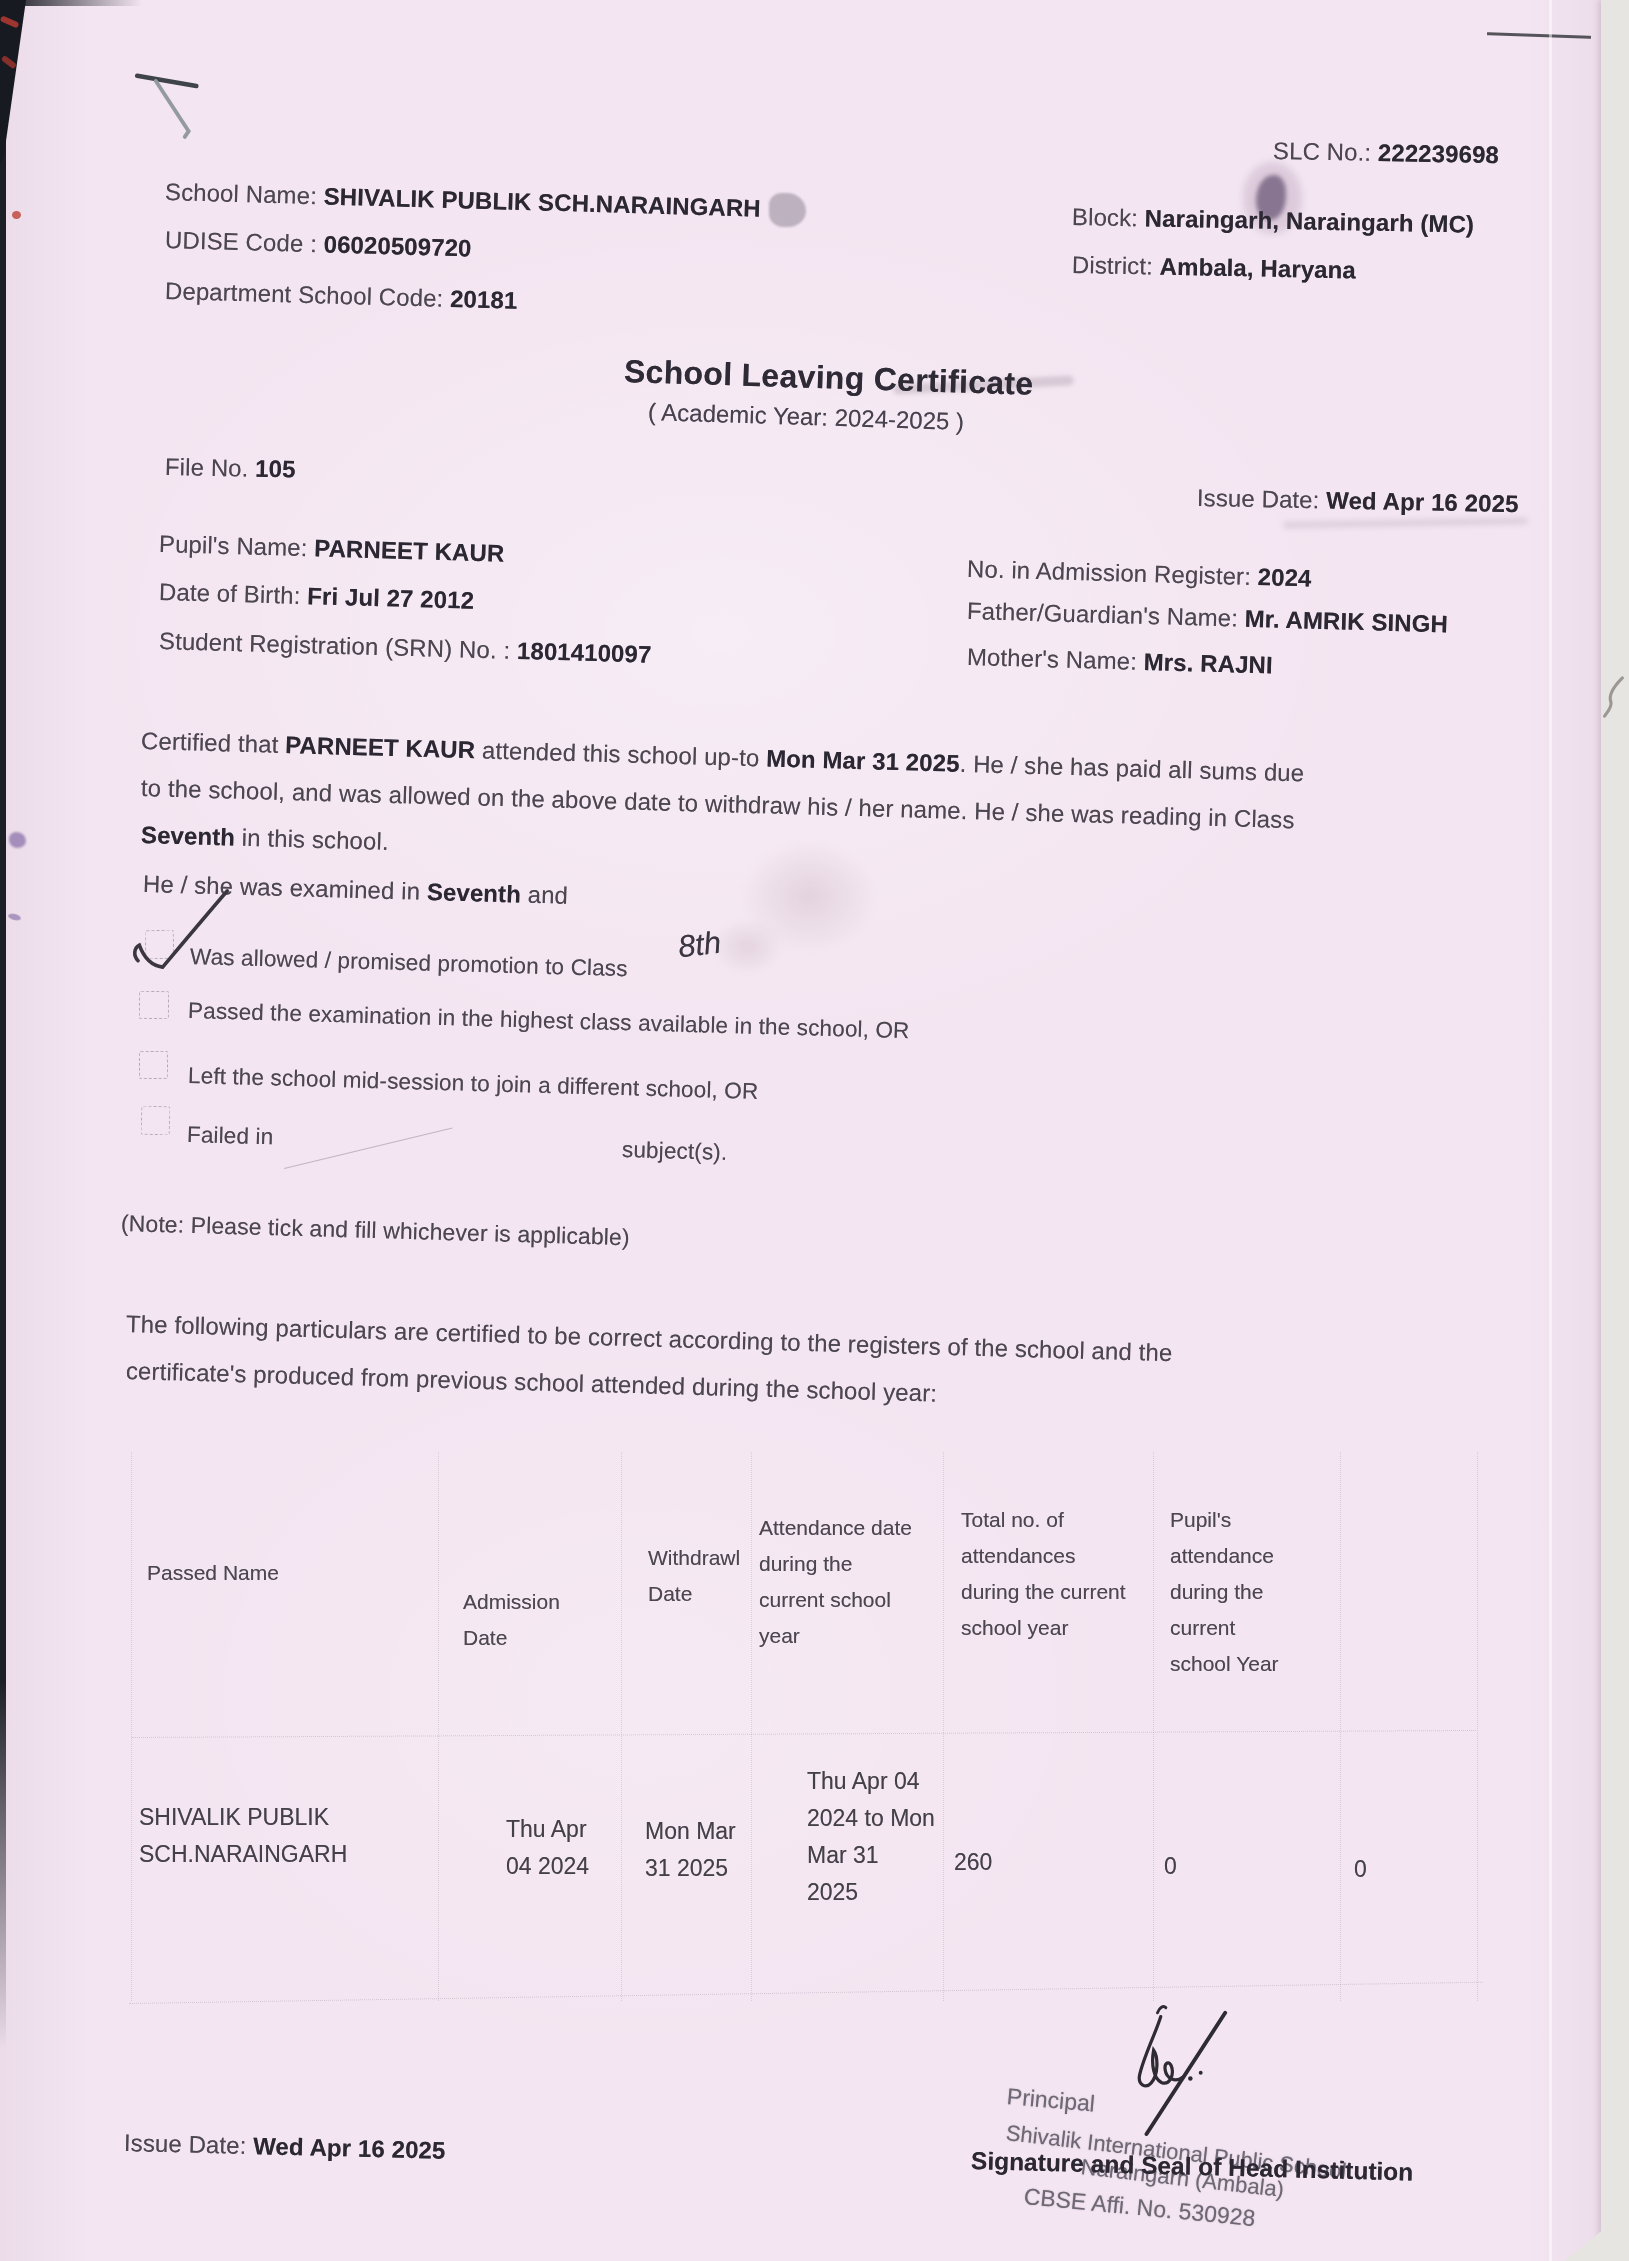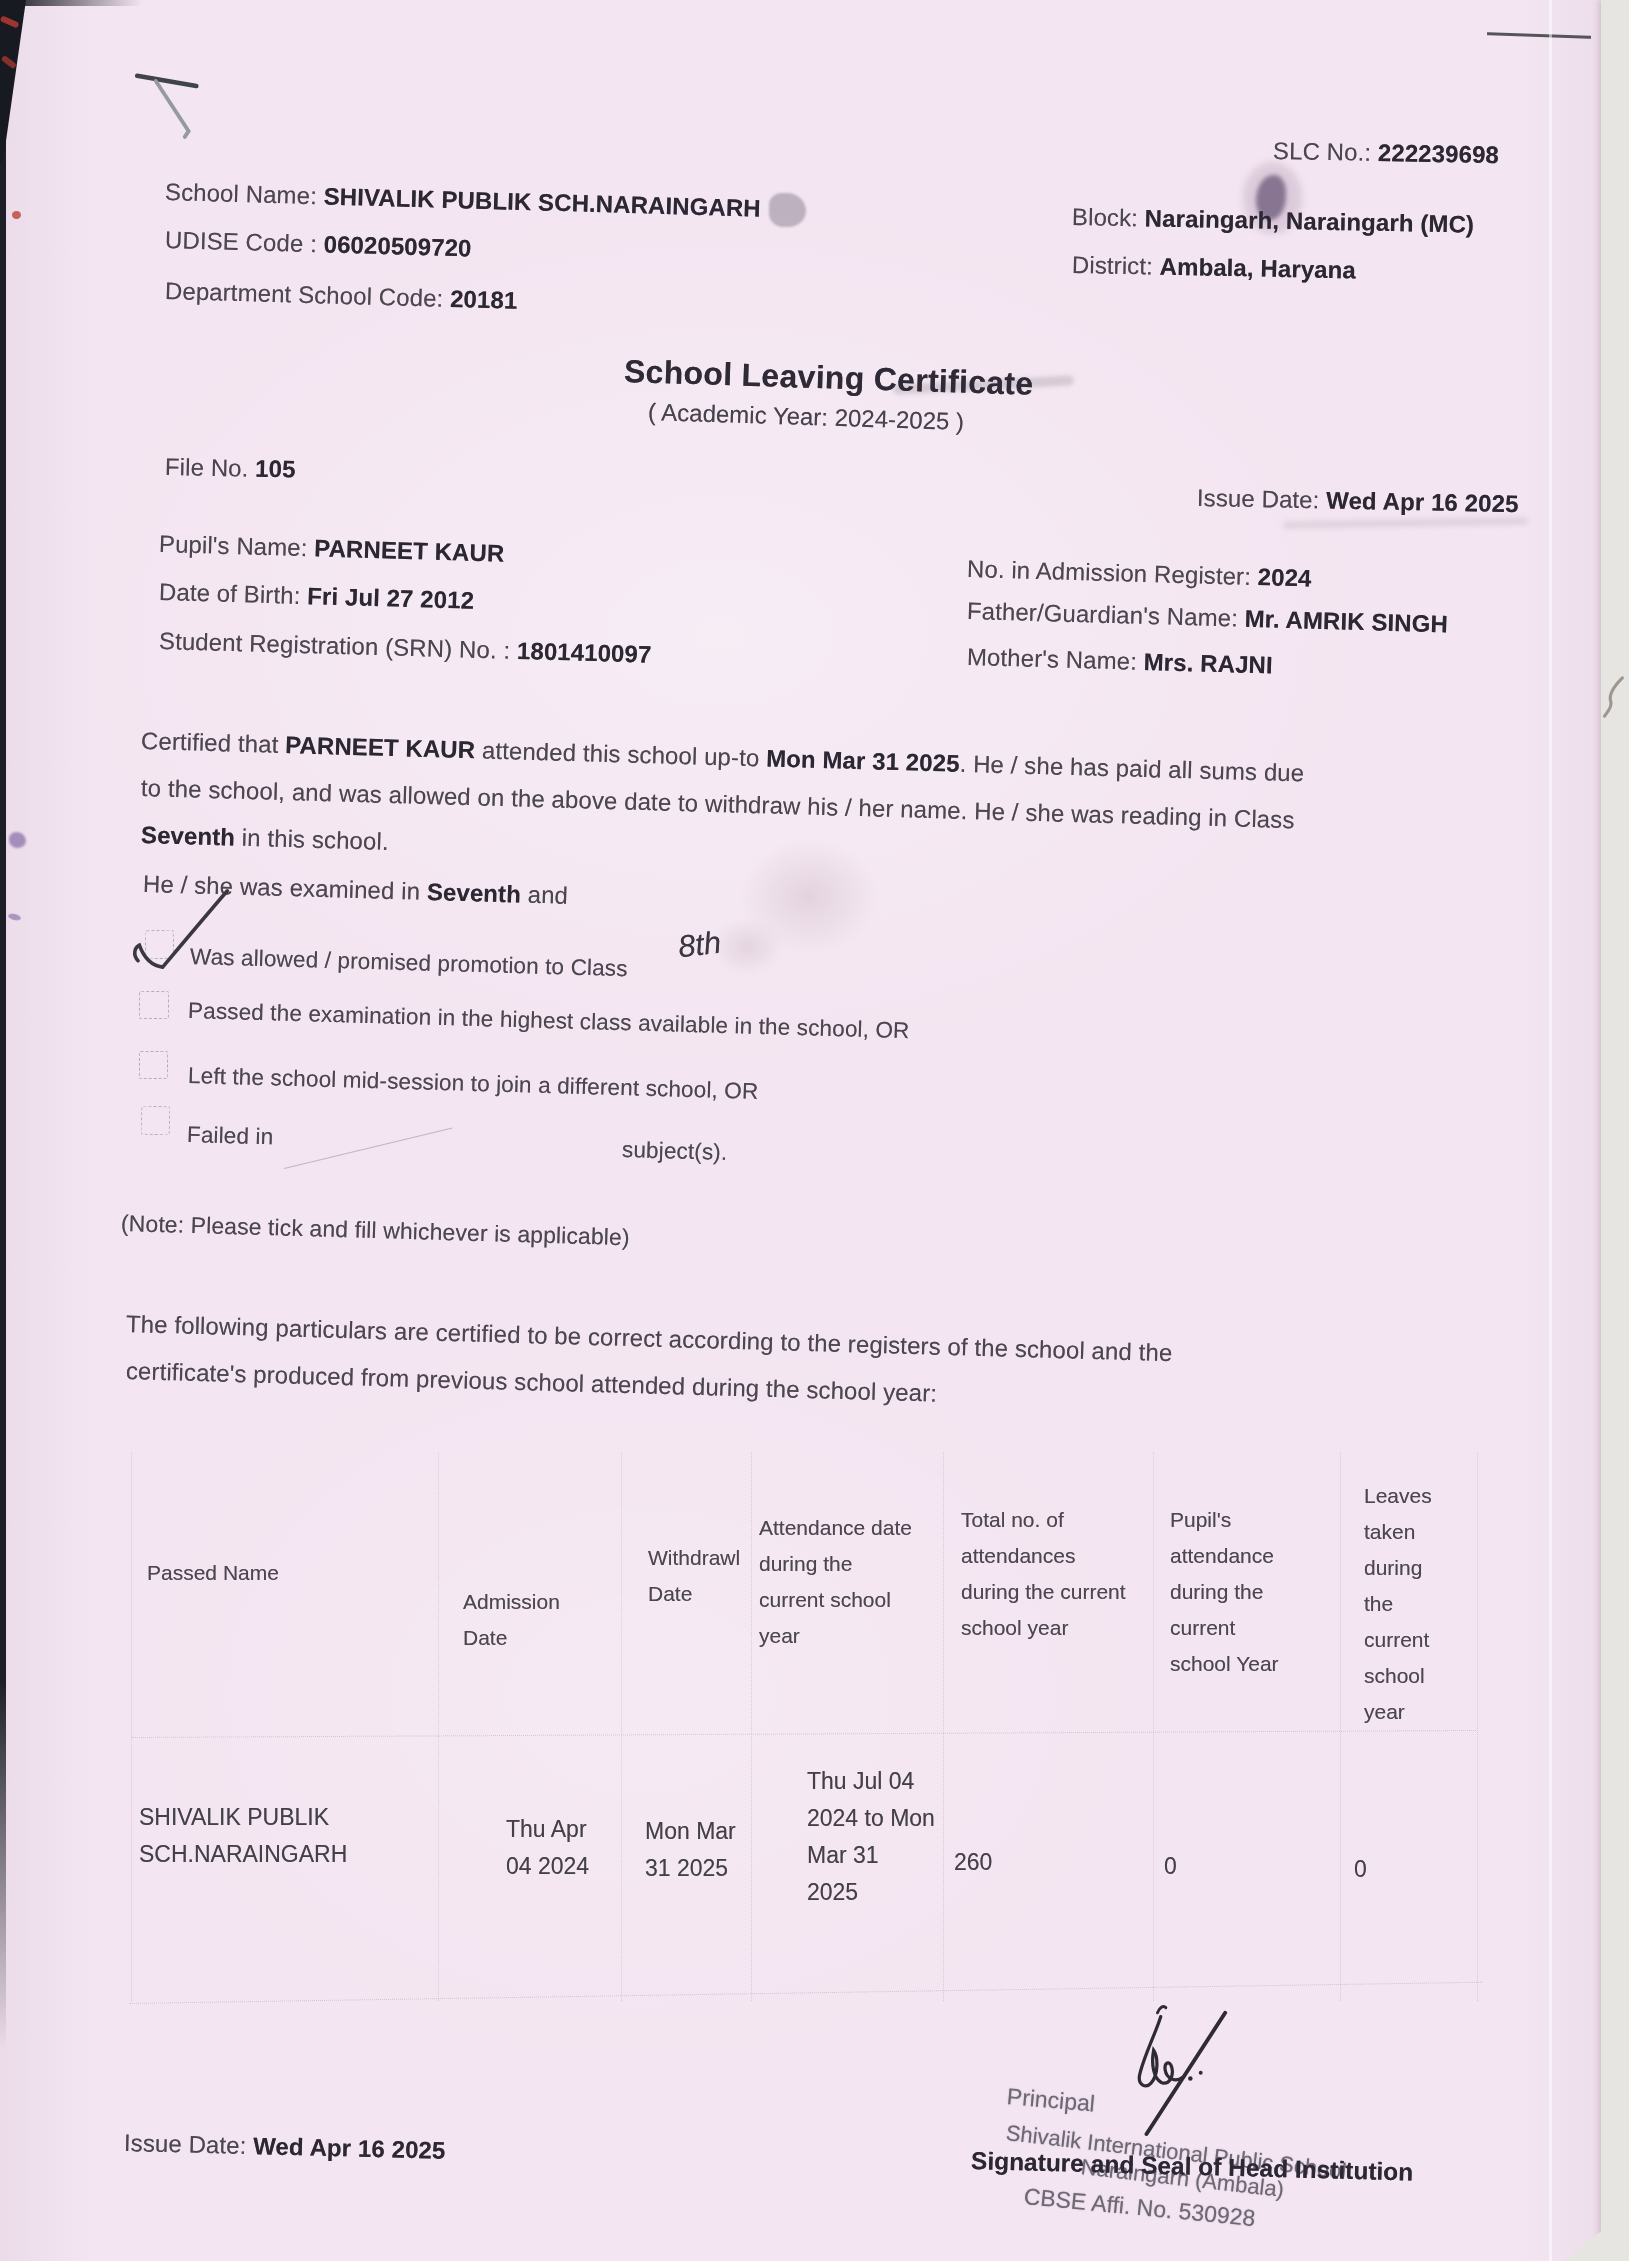--- a/index.html
+++ b/index.html
@@ -193,26 +193,25 @@
   <div class="vsep" style="left:1477px;top:1452px;height:549px;"></div>
   <div class="hsep" style="left:132px;top:1737px;width:1344px;transform:rotate(-.3deg);transform-origin:0 0;"></div>
   <div class="hsep" style="left:129px;top:2003px;width:1354px;transform:rotate(-.9deg);transform-origin:0 0;"></div>
 
   <div class="hcell" style="left:147px;top:1555px;width:193px;">Passed Name</div>
   <div class="hcell" style="left:463px;top:1584px;width:119px;">Admission Date</div>
   <div class="hcell" style="left:648px;top:1540px;width:123px;">Withdrawl Date</div>
   <div class="hcell" style="left:759px;top:1510px;width:155px;">Attendance date during the current school year</div>
   <div class="hcell" style="left:1170px;top:1502px;width:129px;">Pupil's attendance during the current school Year</div>
   <div class="hcell" style="left:961px;top:1502px;width:169px;">Total no. of attendances during the current school year</div>
-  <div class="hcell" style="left:1364px;top:1478px;width:85px;">Leaves taken during the current school year</div>
 
   <div class="cell" style="left:139px;top:1799px;width:258px;">SHIVALIK PUBLIK SCH.NARAINGARH</div>
   <div class="cell" style="left:466px;top:1811px;width:103px;margin-left:40px;">Thu Apr 04 2024</div>
   <div class="cell" style="left:645px;top:1813px;width:110px;">Mon Mar 31 2025</div>
-  <div class="cell" style="left:807px;top:1763px;width:129px;">Thu Jul 04 2024 to Mon Mar 31 2025</div>
+  <div class="cell" style="left:807px;top:1763px;width:129px;">Thu Apr 04 2024 to Mon Mar 31 2025</div>
   <div class="cell" style="left:954px;top:1844px;">260</div>
   <div class="cell" style="left:1164px;top:1848px;">0</div>
   <div class="cell" style="left:1354px;top:1851px;">0</div>
 
   <div class="line" style="left:124px;top:2129px;transform:rotate(1.4deg);transform-origin:0 50%;">
     <span>Issue Date:</span>
     <b>Wed Apr 16 2025</b>
   </div>
 
   <div class="stamp" style="left:1007px;top:2083px;font-size:23px;transform:rotate(5deg);transform-origin:0 50%;z-index:4;">Principal</div>

